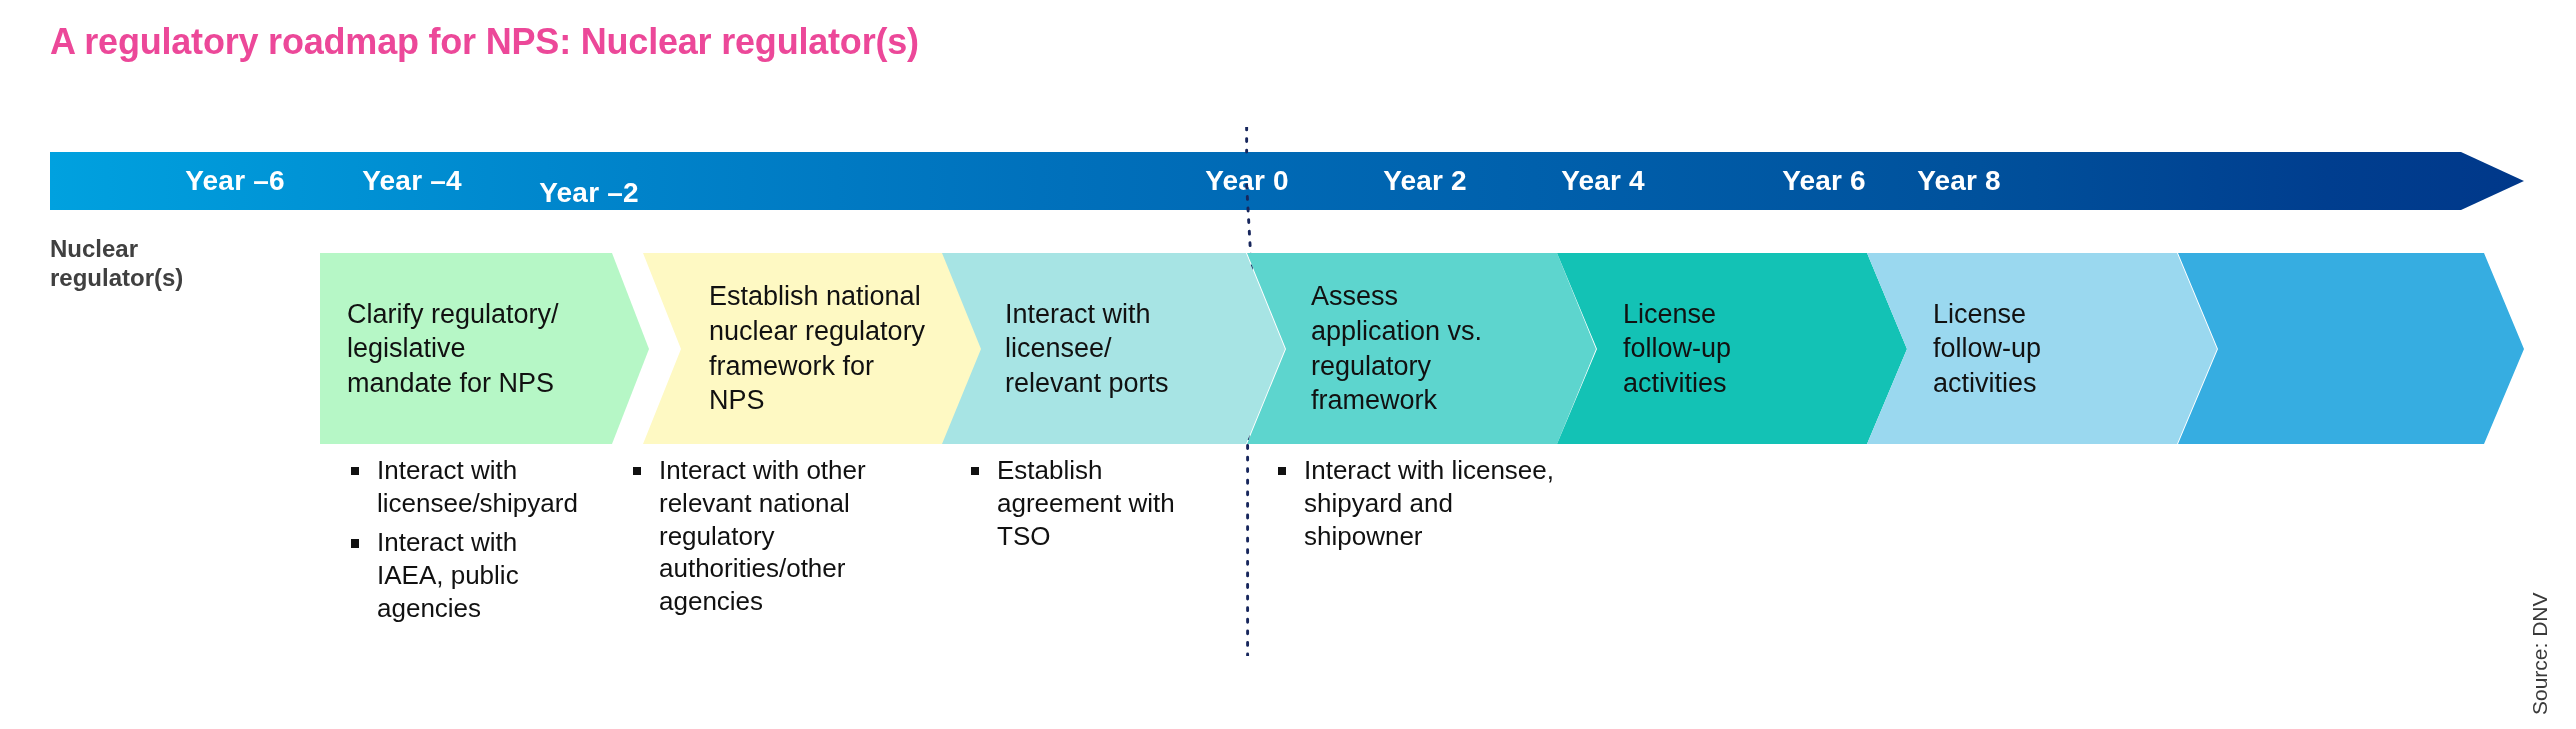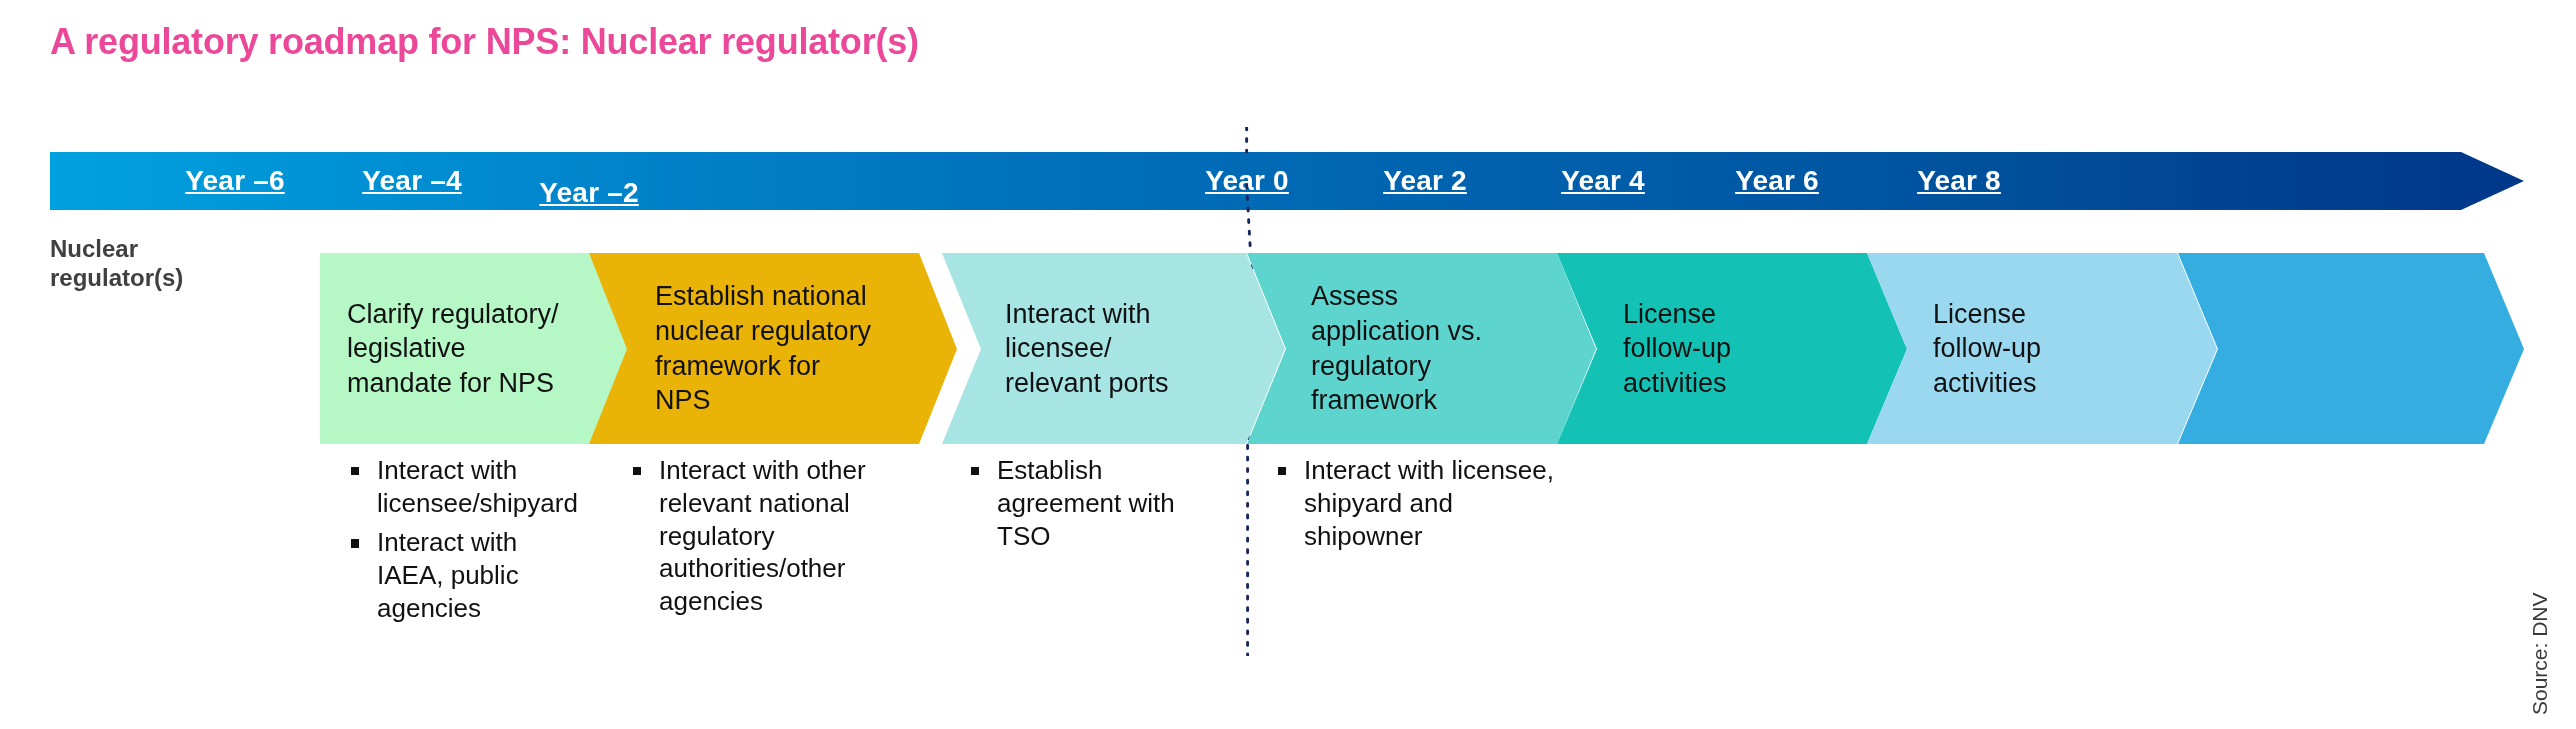--- a/index.html
+++ b/index.html
@@ -23,21 +23,20 @@
   #timeline-bar{
     position:absolute;left:0;top:0;width:2474px;height:58px;
     background:linear-gradient(90deg,#00a1df 0%,#0087cd 20%,#0071bc 40%,#0060ac 60%,#00519c 78%,#003e8f 92%,#00388a 100%);
     clip-path:polygon(0 0, 2411px 0, 2474px 29px, 2411px 58px, 0 58px);
   }
   .year-label{
     position:absolute;top:0;height:58px;line-height:58px;
     color:#ffffff;font-size:28px;font-weight:bold;
     transform:translateX(-50%);white-space:nowrap;
     letter-spacing:0.2px;
-    text-decoration:underline;
   }
 
   
   #year0-guide{
     position:absolute;left:1231px;top:127px;width:39px;height:529px;
     pointer-events:none;
   }
 
   
   #row-label{
@@ -92,21 +91,21 @@
 
 <div id="timeline">
   <div id="timeline-bar"></div>
   <div id="year-labels">
       <div class="year-label" style="left: 185px;">Year –6</div>
       <div class="year-label" style="left: 362px;">Year –4</div>
       <div class="year-label" style="left: 539px; margin-top: 12px;">Year –2</div>
       <div class="year-label" style="left: 1197px;">Year 0</div>
       <div class="year-label" style="left: 1375px;">Year 2</div>
       <div class="year-label" style="left: 1553px;">Year 4</div>
-      <div class="year-label" style="left: 1727px;">Year 6</div>
+      <div class="year-label" style="left: 1774px;">Year 6</div>
       <div class="year-label" style="left: 1909px;">Year 8</div>
     </div>
 </div>
 
 <div id="year0-guide">
   <svg width="39" height="529" viewBox="0 0 40 548" xmlns="http://www.w3.org/2000/svg">
     <path d="M16 0 L16 26 M16 60 L24 200 M24 200 L17 330 M17 330 L17 548" stroke="#17265c" stroke-width="3" stroke-dasharray="3 9" stroke-linecap="round" fill="none"></path>
   </svg>
 </div>
 
@@ -116,21 +115,21 @@
 </div>
 
 <div id="chevrons">
     <div class="chev" style="left: 320px; width: 329px; background: rgb(182, 247, 198); clip-path: polygon(0px 0px, 292px 0px, 329px 96px, 292px 191px, 0px 191px);">
       <div class="chev-text" style="padding-left: 27px; padding-right: 71px;">
         <div style="white-space: pre-line;">Clarify regulatory/
 legislative
 mandate for NPS</div>
       </div>
     </div>
-    <div class="chev" style="left: 589px; width: 368px; background: #eab308; clip-path: polygon(0px 0px, 330px 0px, 368px 96px, 330px 191px, 0px 191px, 38px 96px);">
+    <div class="chev" style="left: 643px; width: 368px; background: #fef9c3; clip-path: polygon(0px 0px, 330px 0px, 368px 96px, 330px 191px, 0px 191px, 38px 96px);">
       <div class="chev-text" style="padding-left: 66px; padding-right: 22px;">
         <div style="white-space: pre-line;">Establish national
 nuclear regulatory
 framework for
 NPS</div>
       </div>
     </div>
     <div class="chev" style="left: 942px; width: 343px; background: rgb(167, 228, 228); clip-path: polygon(0px 0px, 304px 0px, 343px 96px, 304px 191px, 0px 191px, 39px 96px);">
       <div class="chev-text" style="padding-left: 63px; padding-right: 39px;">
         <div style="white-space: pre-line;">Interact with

